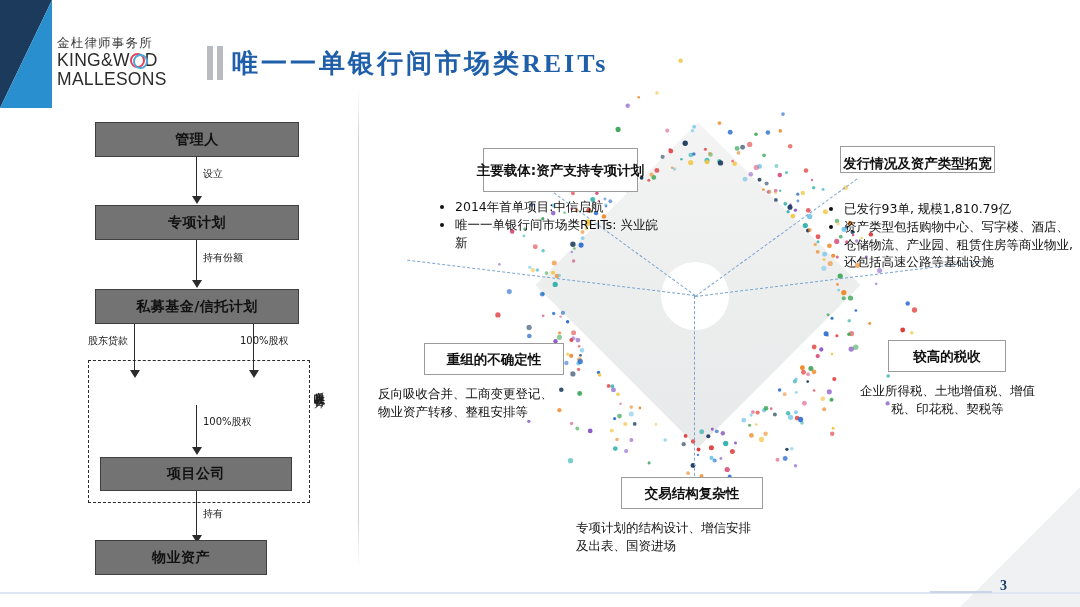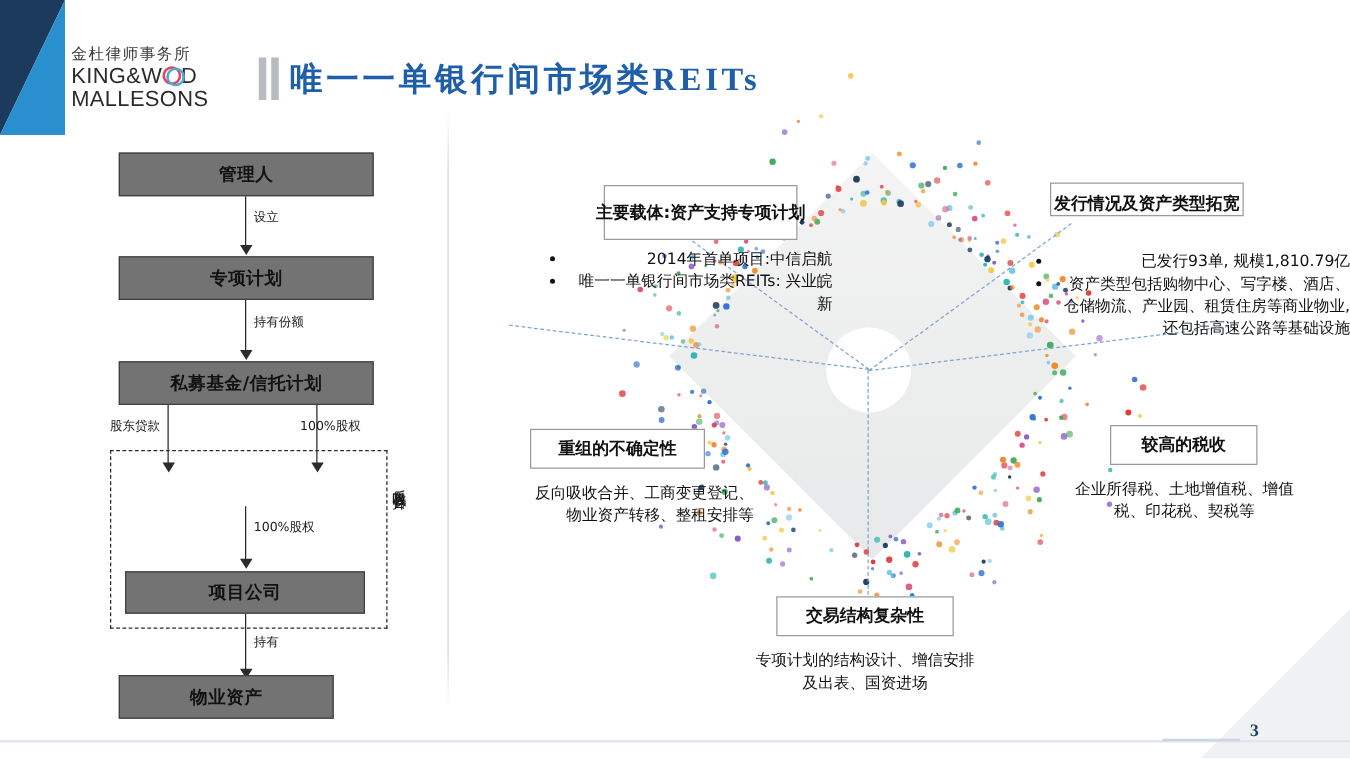--- a/index.html
+++ b/index.html
@@ -54,21 +54,21 @@
   .diamond{position:absolute;left:225px;top:170px;width:230px;height:230px;
            background:linear-gradient(135deg,#f4f4f5 0%,#eceded 55%,#e8e9ea 100%);
            transform:rotate(45deg);}
   .hole{position:absolute;left:303px;top:262px;width:68px;height:68px;border-radius:50%;background:#fff;}
   .ray{position:absolute;left:337px;top:296px;height:0;border-top:1.4px dashed #7aa6d2;transform-origin:0 0;}
   .cbox{position:absolute;border:1px solid #9b9b9b;background:#fff;box-sizing:border-box;
         display:flex;flex-direction:row;align-items:center;justify-content:center;
         font-family:"DejaVu Sans","Liberation Sans",sans-serif;font-size:13.5px;font-weight:bold;color:#111;
         line-height:1.35;text-align:center;}
   .cbox span{display:block;white-space:nowrap;}
-  .cdesc{position:absolute;font-family:"DejaVu Sans","Liberation Sans",sans-serif;font-size:12.5px;color:#111;line-height:1.42;text-align:right;}
+  .cdesc{position:absolute;font-family:"DejaVu Sans","Liberation Sans",sans-serif;font-size:12.5px;color:#111;line-height:1.42;}
   .cdesc ul{margin:0;padding-left:14px;list-style:disc;}
   .cdesc li{margin:0;}
 </style>
 </head>
 <body>
 
 <div class="slide">
 
   <div class="corner-tl">
     <svg width="52" height="108" viewBox="0 0 52 108">
@@ -514,17 +514,17 @@
 
     <div class="cbox" style="left:530px;top:340px;width:118px;height:32px;">
       <span>较高的税收</span>
     </div>
     <div class="cdesc" style="left:482px;top:382px;width:215px;white-space:pre-line;text-align:center;">企业所得税、土地增值税、增值
 税、印花税、契税等</div>
 
     <div class="cbox" style="left:263px;top:477px;width:142px;height:32px;">
       <span>交易结构复杂性</span>
     </div>
-    <div class="cdesc" style="left:218px;top:519px;width:232px;white-space:pre-line;text-align:center;">专项计划的结构设计、增信安排
+    <div class="cdesc" style="left:218px;top:519px;width:232px;white-space:pre-line;text-align:left;">专项计划的结构设计、增信安排
 及出表、国资进场</div>
 
   </div>
 </div>
 
 </body></html>

